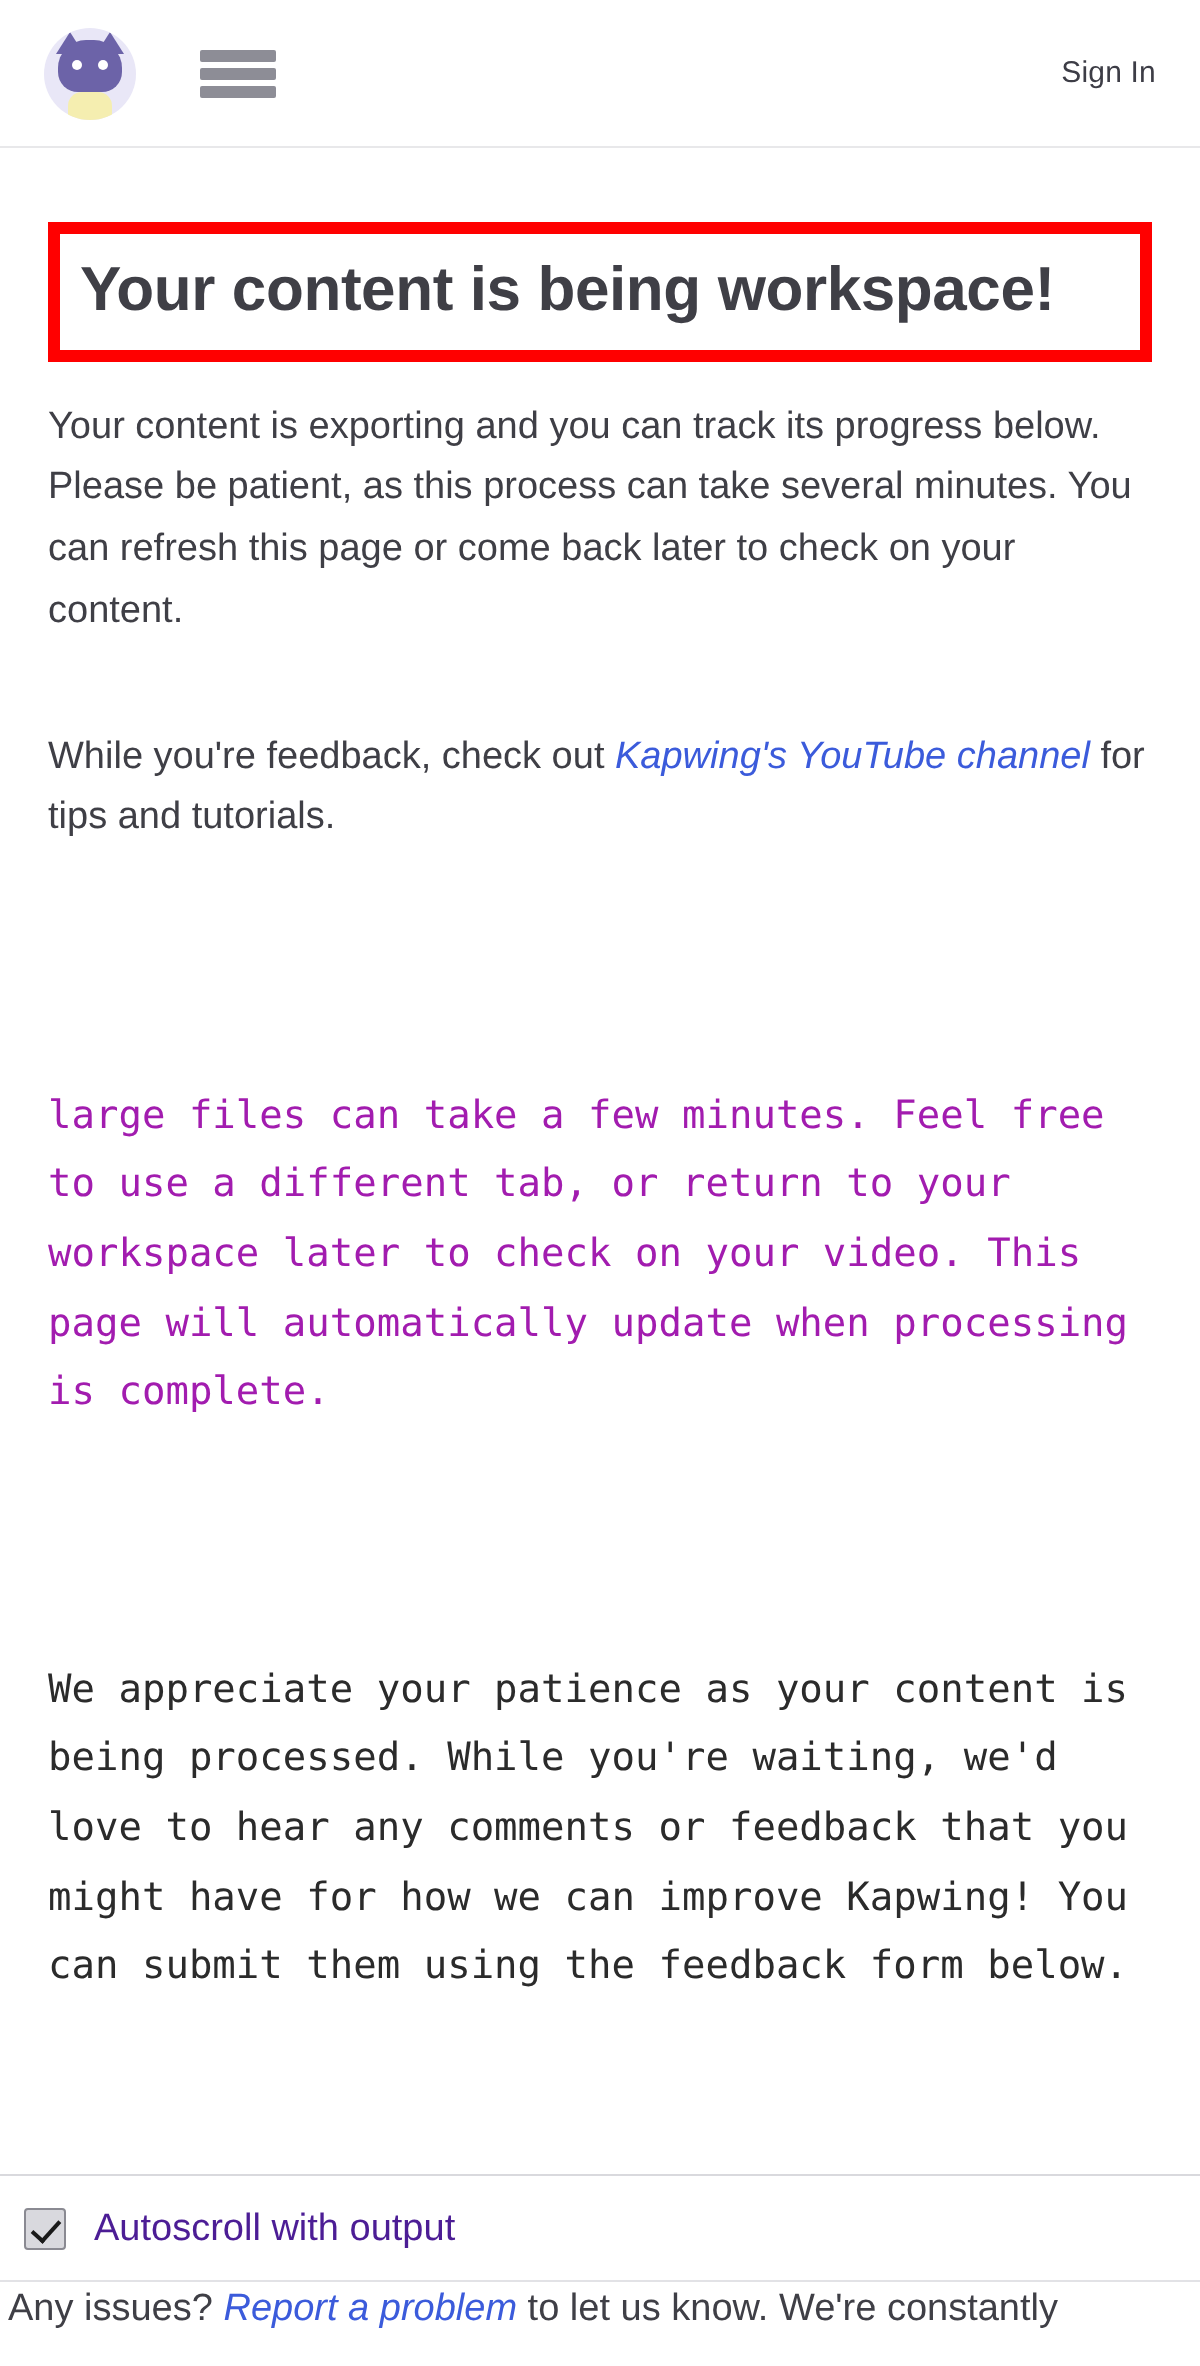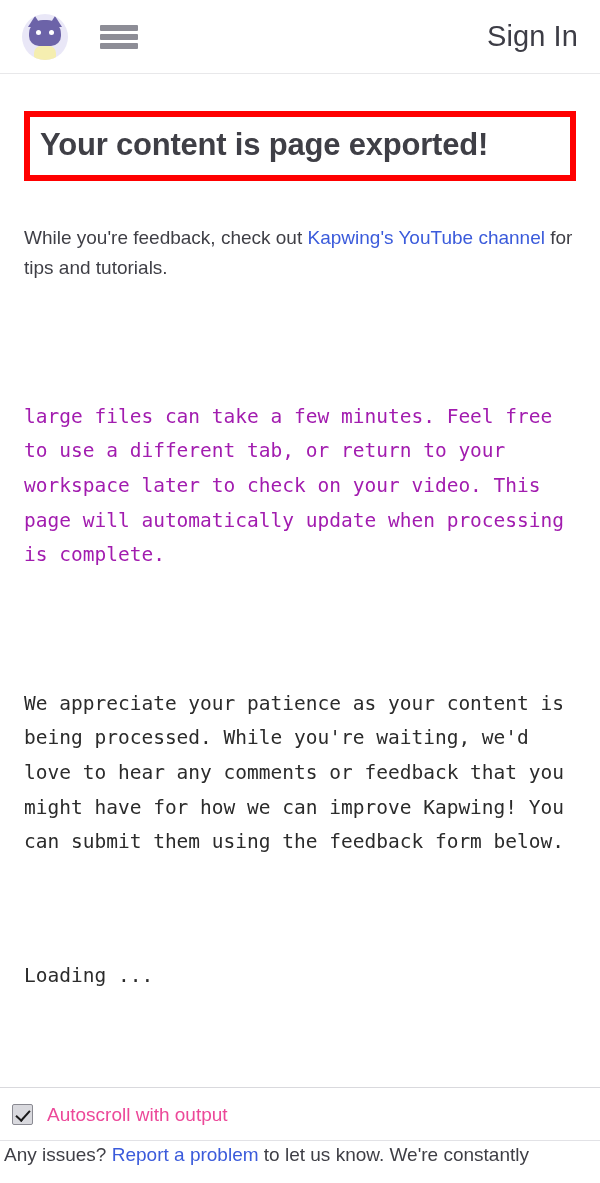--- a/index.html
+++ b/index.html
@@ -80,21 +80,21 @@
   }
   .hamburger span {
     display: block;
     height: 6px;
     background: #8d8d96;
     border-radius: 1px;
   }
 
   .signin {
     margin-left: auto;
-    font-size: 29px;
+    font-size: 15px;
     color: #3d3d46;
     cursor: pointer;
     letter-spacing: 0.1px;
   }
 
   
   .main {
     padding: 0 24px;
   }
 
@@ -115,20 +115,21 @@
     margin-top: 18px;
     font-size: 19px;
     line-height: 1.62;
     color: #3f3f46;
   }
   .para.second { margin-top: 42px; }
   .link {
     color: #3b5bdb;
     text-decoration: none;
     cursor: pointer;
+    font-style: italic;
   }
 
   
   .console {
     margin-top: 46px;
     font-family: "DejaVu Sans Mono", monospace;
     font-size: 19.5px;
     line-height: 1.78;
     color: #2b2b2b;
     white-space: pre-wrap;
@@ -173,21 +174,21 @@
     position: absolute;
     left: 6px; top: 2px;
     width: 6px; height: 12px;
     border: solid #1a1a1a;
     border-width: 0 2.6px 2.6px 0;
     transform: rotate(42deg);
   }
   .autoscroll-label {
     margin-left: 14px;
     font-size: 19px;
-    color: #ec4899;
+    color: #4c1d95;
   }
   .issues-row {
     border-top: 1px solid #e2e2e6;
     padding: 0 4px 14px 4px;
     font-size: 19px;
     color: #3f3f46;
     line-height: 1.5;
     white-space: nowrap;
     overflow: hidden;
   }
@@ -212,23 +213,24 @@
       <span></span>
       <span></span>
     </div>
 
     <div class="signin">Sign In</div>
   </div>
 
   <div class="main">
 
     <div class="title-box">
-      <div class="title">Your content is page exported!</div>
-    </div>
-
+      <div class="title">Your content is being workspace!</div>
+    </div>
+
+    <div class="para">Your content is exporting and you can track its progress below. Please be patient, as this process can take several minutes. You can refresh this page or come back later to check on your content.</div>
 
     <div class="para second">
       <span>While you're feedback, check out </span><a class="link">Kapwing's YouTube channel</a><span> for tips and tutorials.</span>
     </div>
 
     <div class="console">
       <span class="faded">large files can take a few minutes. Feel free to use a different tab, or return to your workspace later to check on your video. This page will automatically update when processing is complete.</span>
       <span class="block">We appreciate your patience as your content is being processed. While you're waiting, we'd love to hear any comments or feedback that you might have for how we can improve Kapwing! You can submit them using the feedback form below.</span>
       <span class="loading">Loading ...</span>
     </div>

